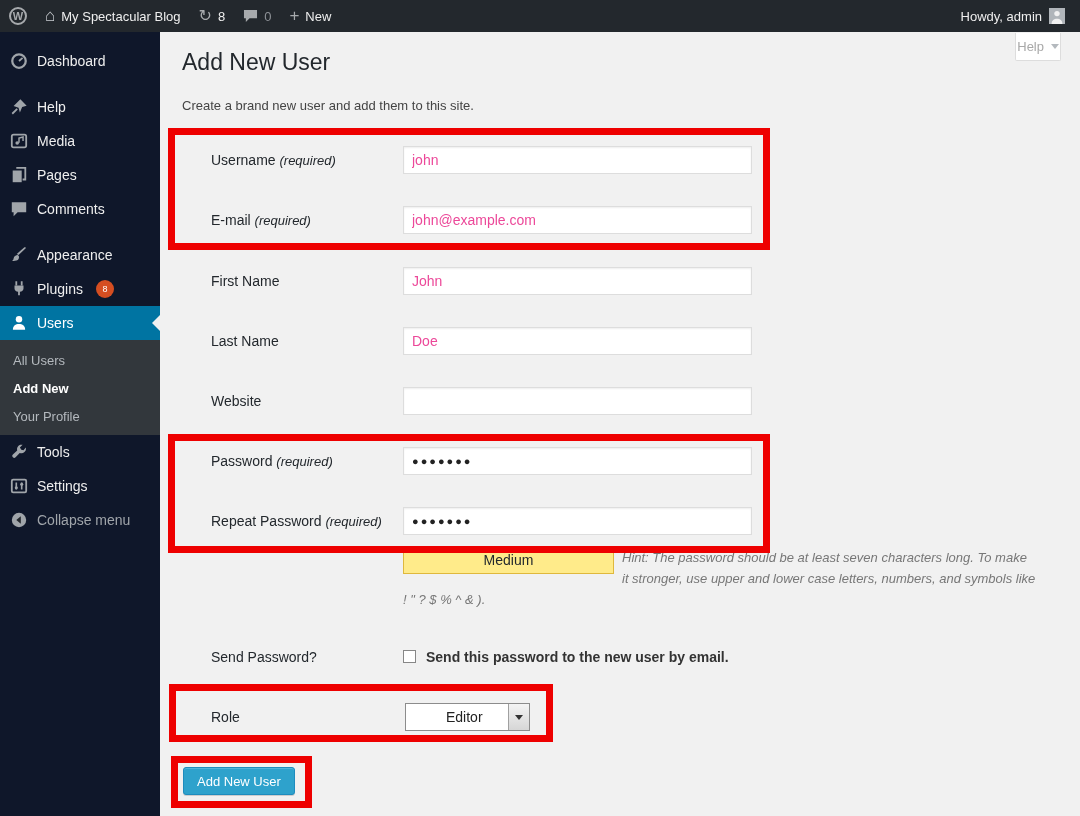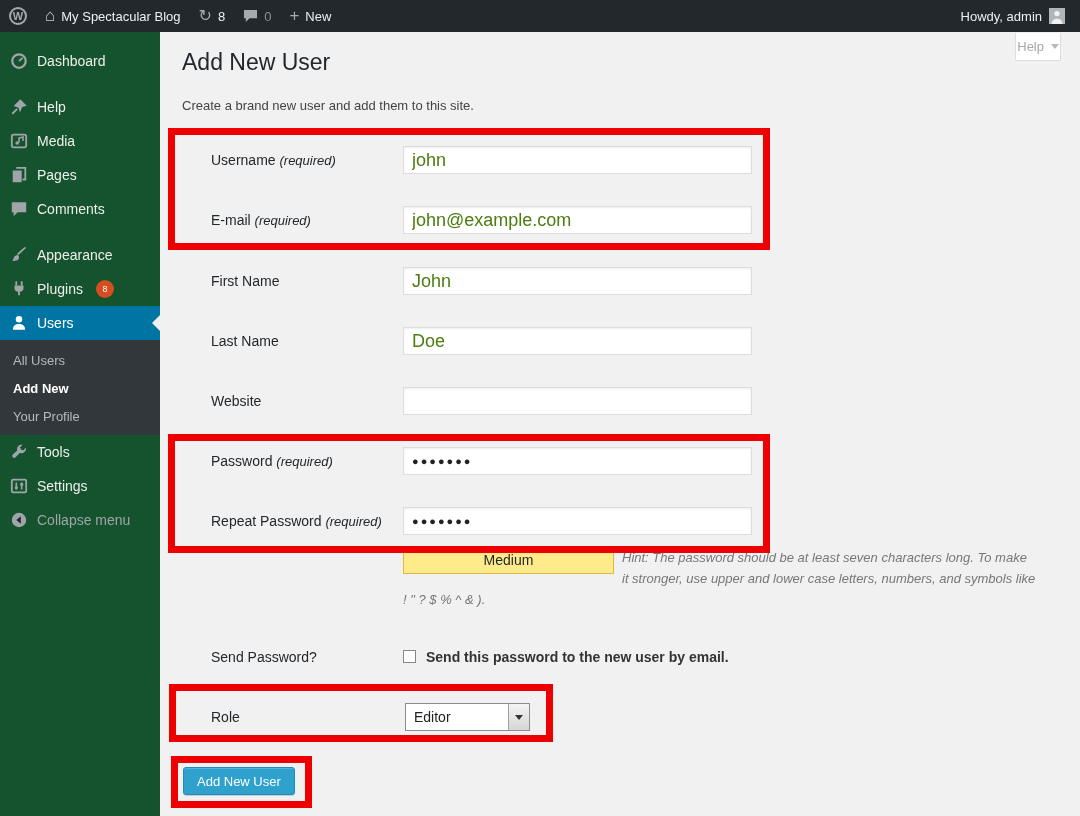--- a/index.html
+++ b/index.html
@@ -22,21 +22,21 @@
     display:flex; align-items:center; justify-content:center;
     font-size:11px; font-weight:bold; color:#a7aaad; line-height:1;
   }
   .home-ico { font-size:17px; color:#c9cdd1; line-height:1; margin-top:-2px; }
   .upd-ico { font-size:16px; color:#a7aaad; line-height:1; }
   .count-dim { color:#8d9196; }
   .plus-ico { font-size:17px; color:#a7aaad; line-height:1; margin-top:-2px; }
   .ab-right { margin-left:auto; display:flex; align-items:center; gap:7px; padding-right:15px; height:32px; cursor:pointer; }
 
   
-  .sidebar { position:absolute; top:32px; left:0; width:160px; bottom:0; background:#14532d; padding-top:12px; z-index:9; }
+  .sidebar { position:absolute; top:32px; left:0; width:160px; bottom:0; background:#0f172a; padding-top:12px; z-index:9; }
   .mi { display:flex; align-items:center; height:34px; padding-left:10px; gap:9px; color:#eee; font-size:14px; cursor:pointer; position:relative; }
   .mi svg { color:#a0a5aa; flex:0 0 auto; }
   .mi.active { background:#0074a2; color:#fff; }
   .mi.active svg { color:#fff; }
   .mi.active::after {
     content:""; position:absolute; right:0; top:50%; margin-top:-8px;
     border:8px solid transparent; border-right-color:#f1f1f1;
   }
   .mgap { height:12px; }
   .badge {
@@ -62,21 +62,21 @@
   .page-title { position:absolute; left:22px; top:16px; margin:0; font-size:23px; font-weight:400; color:#23282d; line-height:29px; }
   .subtitle { position:absolute; left:22px; top:66px; margin:0; font-size:13px; color:#444; }
 
   .flabel { position:absolute; left:19px; font-size:14px; color:#23282d; line-height:16px;margin-left:32px; }
   .flabel .req { font-style:italic; font-size:13px; }
 
   .tinput {
     position:absolute; left:243px; width:349px; height:28px;
     border:1px solid #ddd; background:#fff;
     box-shadow:inset 0 1px 2px rgba(0,0,0,.07);
-    font-size:18px; color:#4d7c0f; padding:0 8px; font-family:inherit; outline:none;
+    font-size:14px; color:#ec4899; padding:0 8px; font-family:inherit; outline:none;
   }
   .pwd { font-size:11px; letter-spacing:2px; color:#222; }
 
   .strength-hint {
     position:absolute; left:243px; top:515px; width:634px;
     font-size:13px; font-style:italic; color:#777; line-height:21px;
   }
   .medium-box {
     float:left; width:211px; height:27px;
     background:#ffeb8a; border:1px solid #dfb83d;
@@ -85,21 +85,21 @@
     font-style:normal; font-size:14px; color:#23282d;
   }
 
   .checkbox { position:absolute; left:243px; top:618px; width:13px; height:13px; background:#fff; border:1px solid #878787; cursor:pointer; }
   .cb-label { position:absolute; left:266px; top:617px; font-size:14px; color:#333;font-weight:bold; }
 
   .selectbox {
     position:absolute; left:245px; top:671px; width:125px; height:28px;
     background:#fff; border:1px solid #8c8c8c; display:flex; cursor:pointer;
   }
-  .selectbox .val { flex:1; font-size:14px; color:#222; padding:5px 0 0 8px; }
+  .selectbox .val { flex:1; font-size:14px; color:#222; padding:5px 0 0 8px;margin-left:32px; }
   .selectbox .btn {
     width:21px; border-left:1px solid #a0a0a0;
     background:linear-gradient(#f4f4f4,#d6d6d6);
     display:flex; align-items:center; justify-content:center;
   }
   .selectbox .tri { width:0; height:0; border:4px solid transparent; border-top:5px solid #333; margin-top:5px; }
 
   .submit-btn {
     position:absolute; left:23px; top:735px; height:28px; padding:0 13px;
     background:#2ea2cc; border:1px solid #1e8cbe; border-radius:3px;

